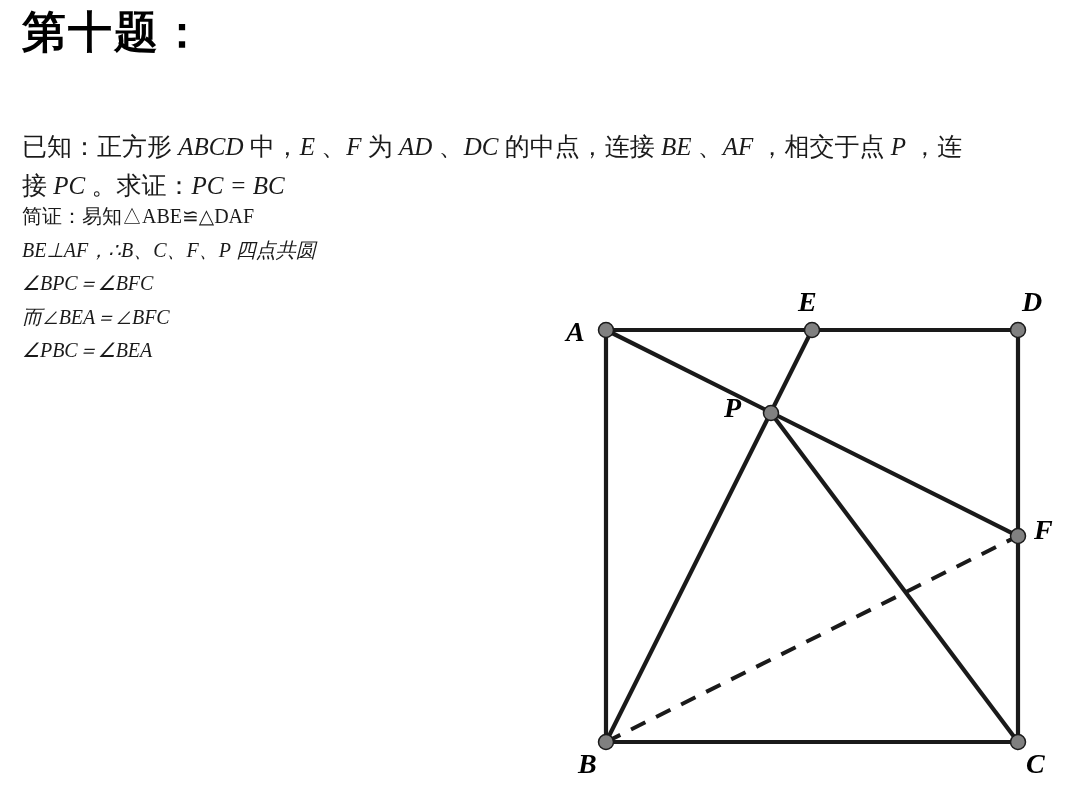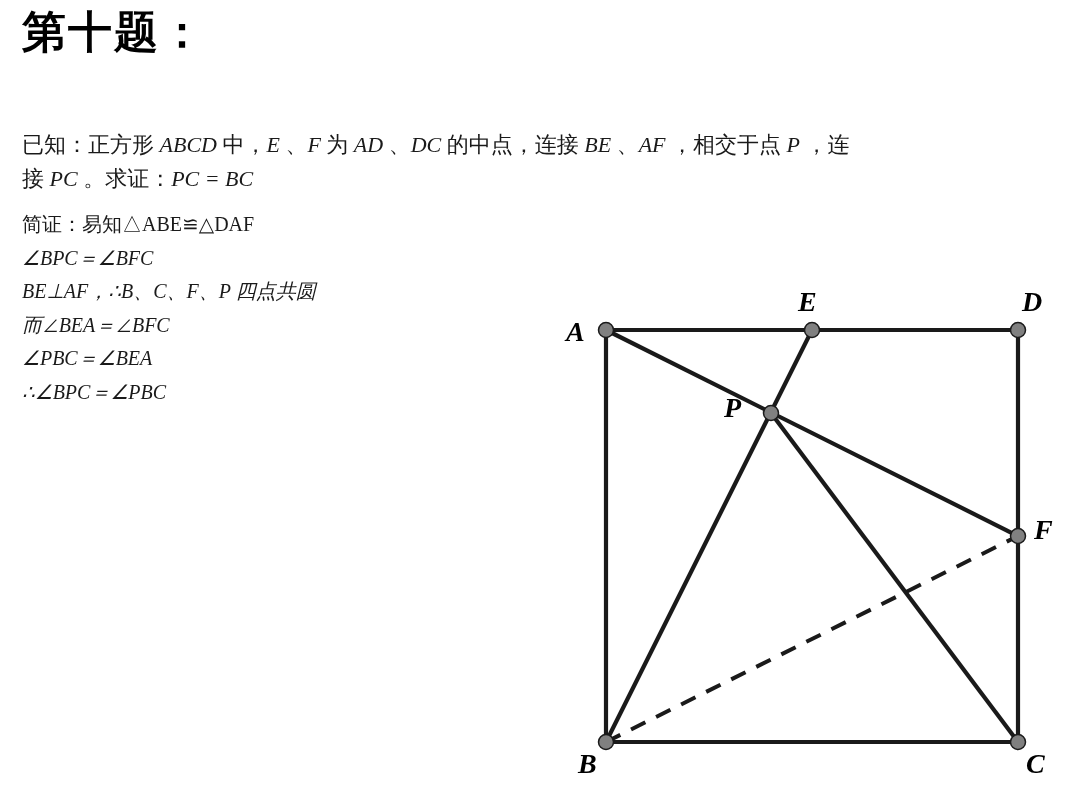--- a/index.html
+++ b/index.html
@@ -29,32 +29,32 @@
     font-size: 44px;
     letter-spacing: 2px;
     line-height: 1.1;
     color: #000;
   }
   .problem-text {
     position: absolute;
     left: 22px;
     top: 128px;
     width: 1030px;
-    font-size: 22px;
+    font-size: 25px;
     line-height: 1.55;
     color: #1a1a1a;
   }
   .problem-text .it {
     font-style: italic;
     font-family: "Liberation Serif", serif;
   }
   .proof-lines {
     position: absolute;
     left: 22px;
-    top: 208px;
+    top: 200px;
     width: 640px;
   }
   .proof-line {
     font-size: 20px;
     line-height: 1.68;
     color: #1a1a1a;
     white-space: nowrap;
   }
   .proof-line.it {
     font-style: italic;
@@ -82,25 +82,24 @@
 
   <div class="title">第十题：</div>
 
   <div class="problem-text">
     <span>已知：正方形 </span><span class="it">ABCD</span><span> 中，</span><span class="it">E</span><span> 、</span><span class="it">F</span><span> 为 </span><span class="it">AD</span><span> 、</span><span class="it">DC</span><span> 的中点，连接 </span><span class="it">BE</span><span> 、</span><span class="it">AF</span><span> ，相交于点 </span><span class="it">P</span><span> ，连</span><br>
     <span>接 </span><span class="it">PC</span><span> 。求证：</span><span class="it">PC = BC</span>
   </div>
 
   <div class="proof-lines">
     <div class="proof-line">简证：易知△ABE≌△DAF</div>
+    <div class="proof-line it">BE⊥AF，∴B、C、F、P 四点共圆</div>
     <div class="proof-line it">∠BPC＝∠BFC</div>
-    <div class="proof-line it">BE⊥AF，∴B、C、F、P 四点共圆</div>
     <div class="proof-line it">而∠BEA＝∠BFC</div>
     <div class="proof-line it">∠PBC＝∠BEA</div>
-    <div class="proof-line it">∴∠BPC＝∠PBC</div>
   </div>
 
   <div id="figure">
     <svg id="fig-svg" width="560" height="525" viewBox="0 0 560 525">
       <g id="seg-layer">
           <line x1="86" y1="60" x2="86" y2="472" stroke="#1a1a1a" stroke-width="4.2" stroke-linecap="butt"></line>
           <line x1="86" y1="60" x2="498" y2="60" stroke="#1a1a1a" stroke-width="4.2" stroke-linecap="butt"></line>
           <line x1="86" y1="472" x2="498" y2="472" stroke="#1a1a1a" stroke-width="4.2" stroke-linecap="butt"></line>
           <line x1="498" y1="60" x2="498" y2="472" stroke="#1a1a1a" stroke-width="4.2" stroke-linecap="butt"></line>
           <line x1="86" y1="60" x2="498" y2="266" stroke="#1a1a1a" stroke-width="4.2" stroke-linecap="butt"></line>

